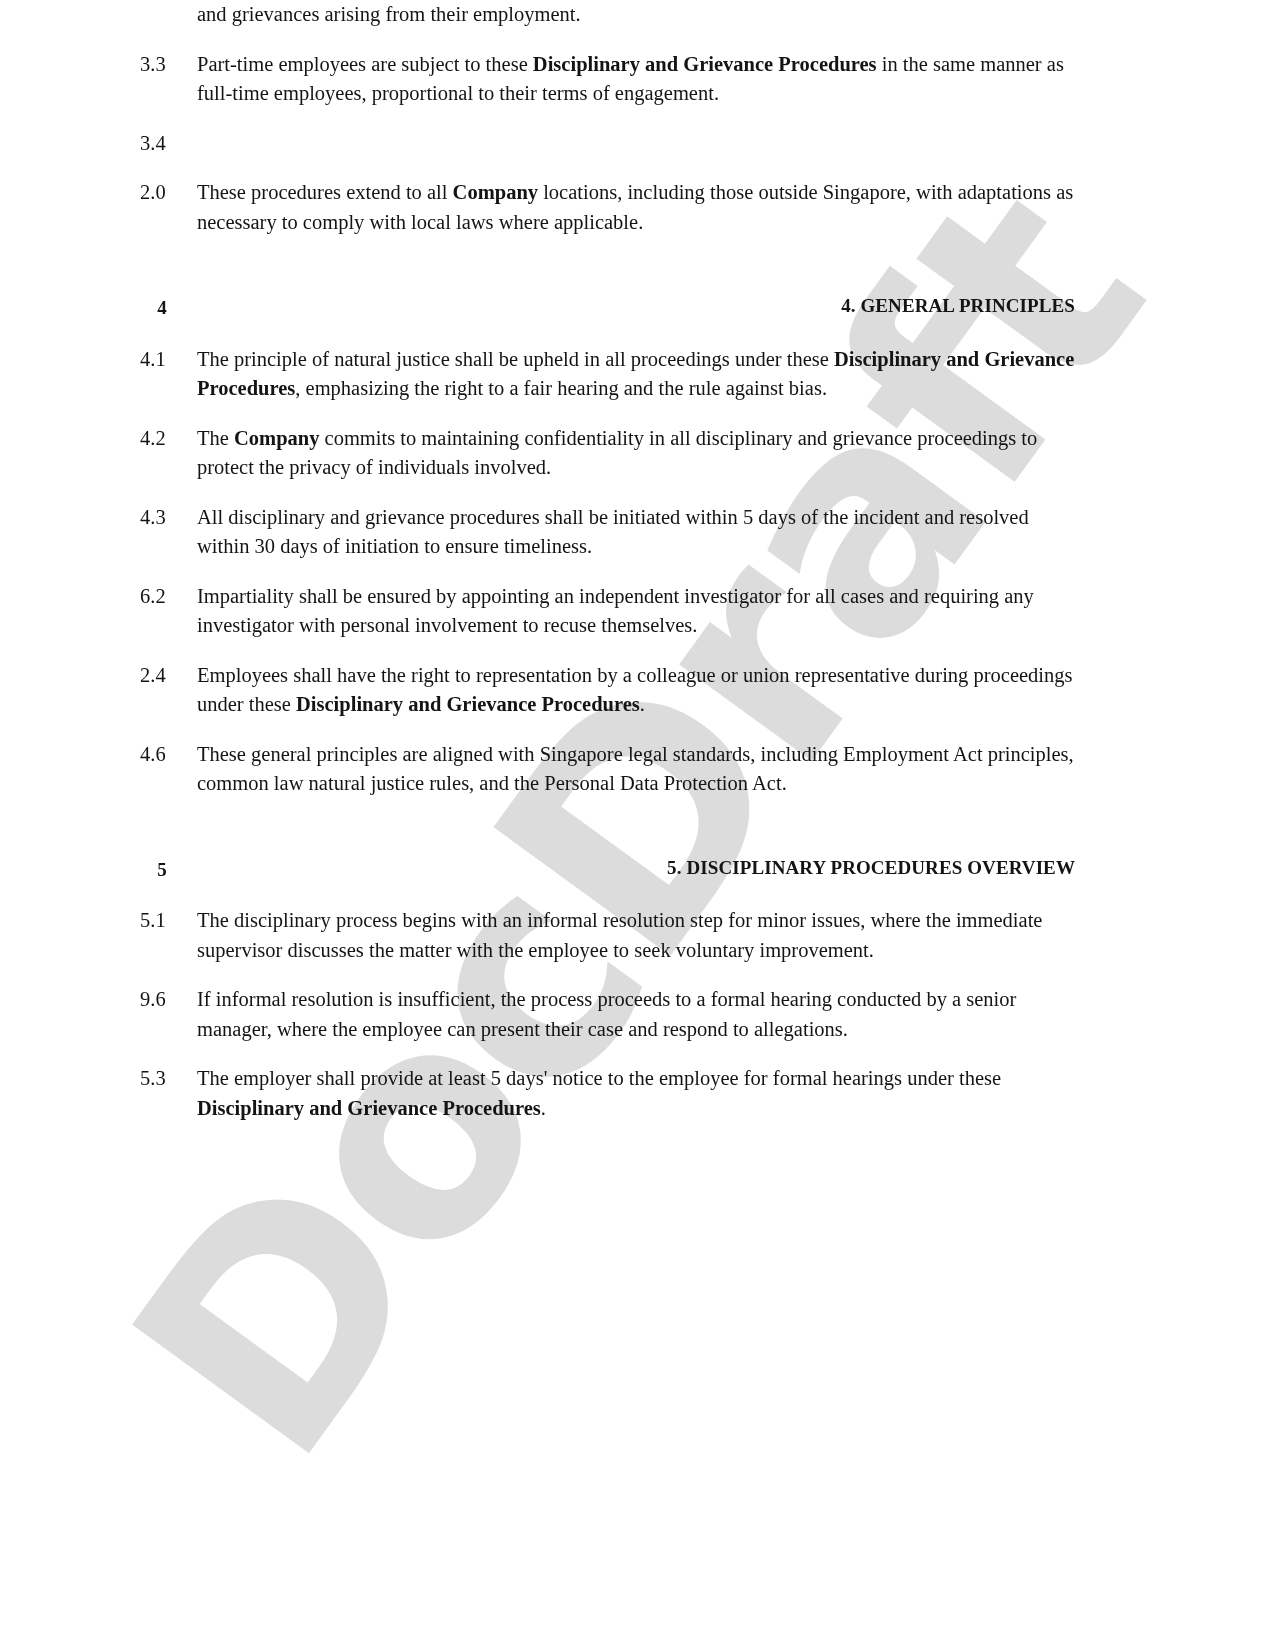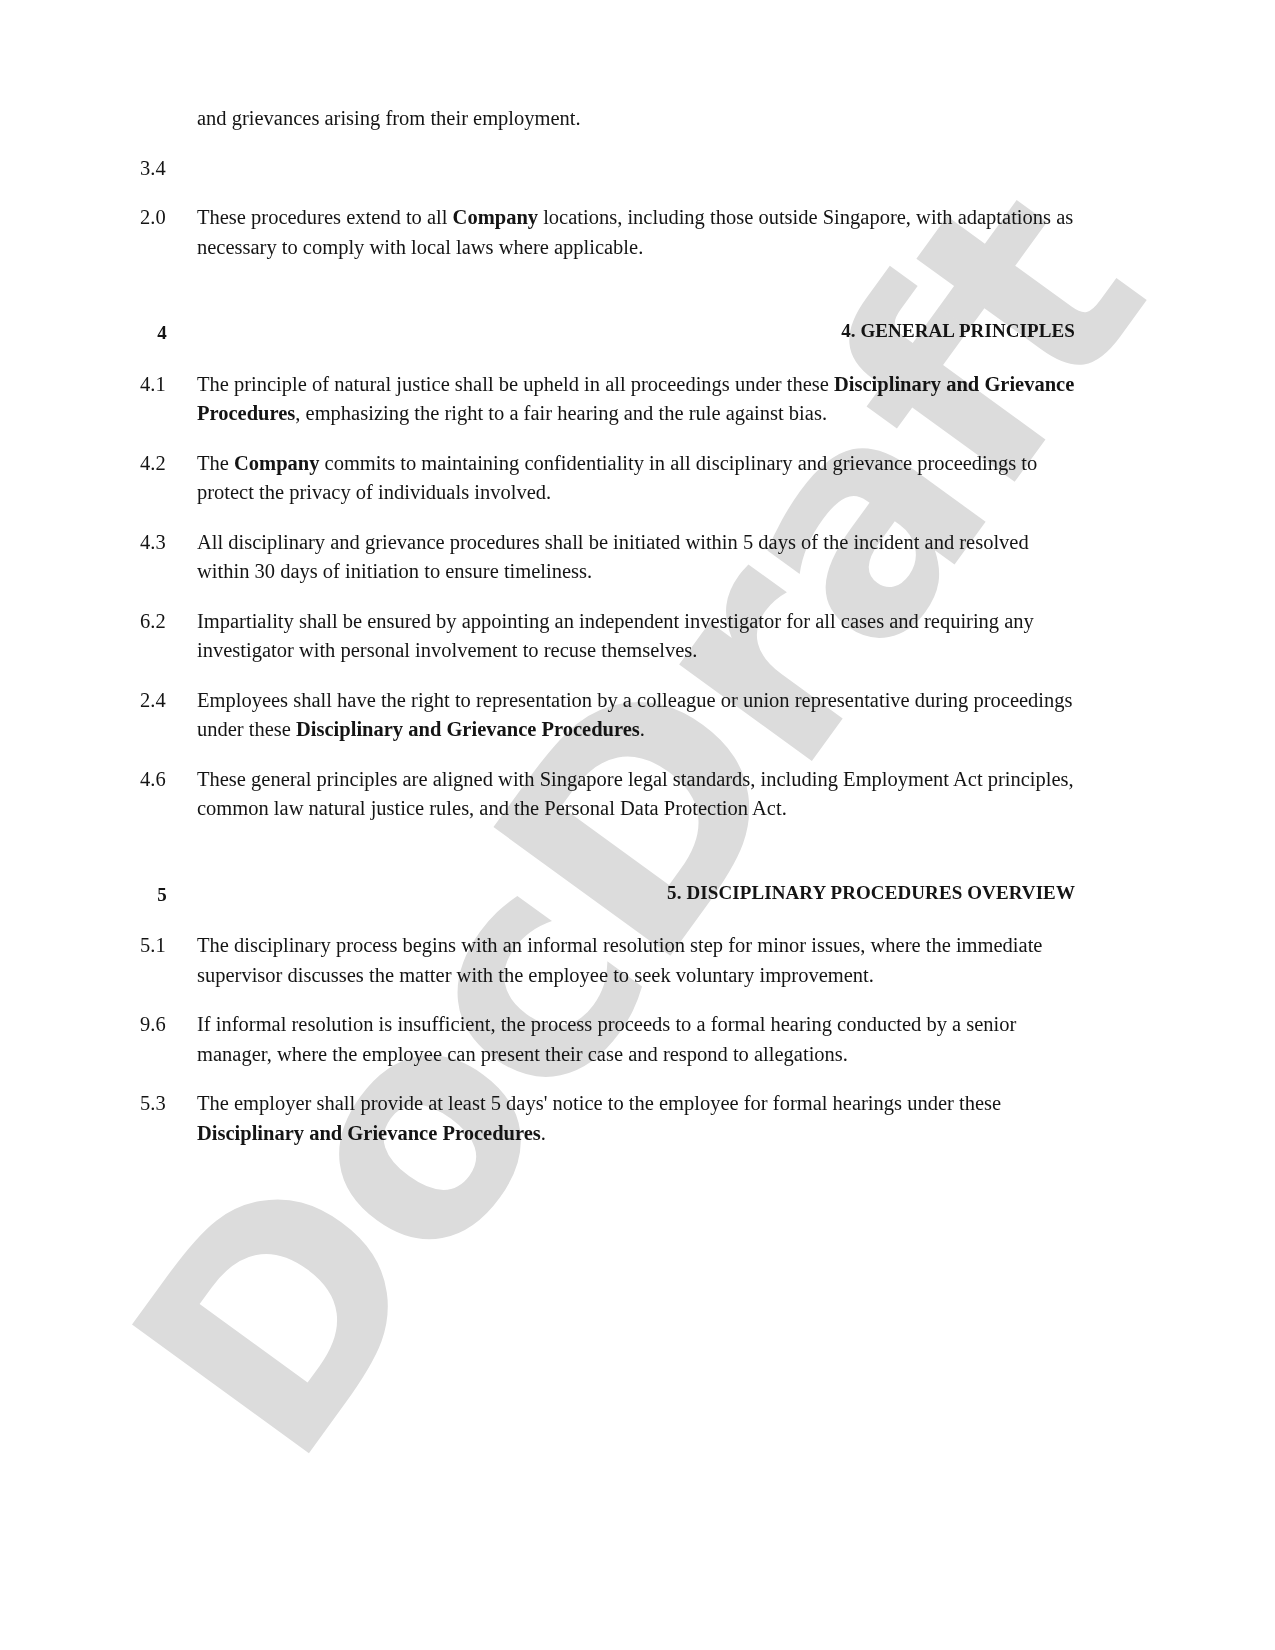--- a/index.html
+++ b/index.html
@@ -42,21 +42,20 @@
     user-select: none;
   }
 
   
   .content {
     position: absolute;
     left: 0;
     top: 0;
     width: 1275px;
     z-index: 1;
-    padding-top: 104px;
   }
 
   .block {
     display: flex;
     align-items: flex-start;
     padding-left: 140px;
     padding-right: 200px;
     box-sizing: border-box;
   }
 
@@ -109,20 +108,24 @@
   <div class="watermark-layer">
     <div class="watermark-text" style="color: rgb(220, 220, 220);">DocDraft</div>
   </div>
 
   <div class="content" id="content-root">
       <div class="block para">
         <div class="num"></div>
         <div class="body">and grievances arising from their employment.</div>
       </div>
       <div class="block para">
+        <div class="num">3.3</div>
+        <div class="body">Part-time employees are subject to these <b>Disciplinary and Grievance Procedures</b> in the same manner as full-time employees, proportional to their terms of engagement.</div>
+      </div>
+      <div class="block para">
         <div class="num">3.4</div>
       </div>
       <div class="block para">
         <div class="num">2.0</div>
         <div class="body">These procedures extend to all <b>Company</b> locations, including those outside Singapore, with adaptations as necessary to comply with local laws where applicable.</div>
       </div>
       <div class="block heading">
         <div class="num heading-num">4</div>
         <div class="body">4. GENERAL PRINCIPLES</div>
       </div>

